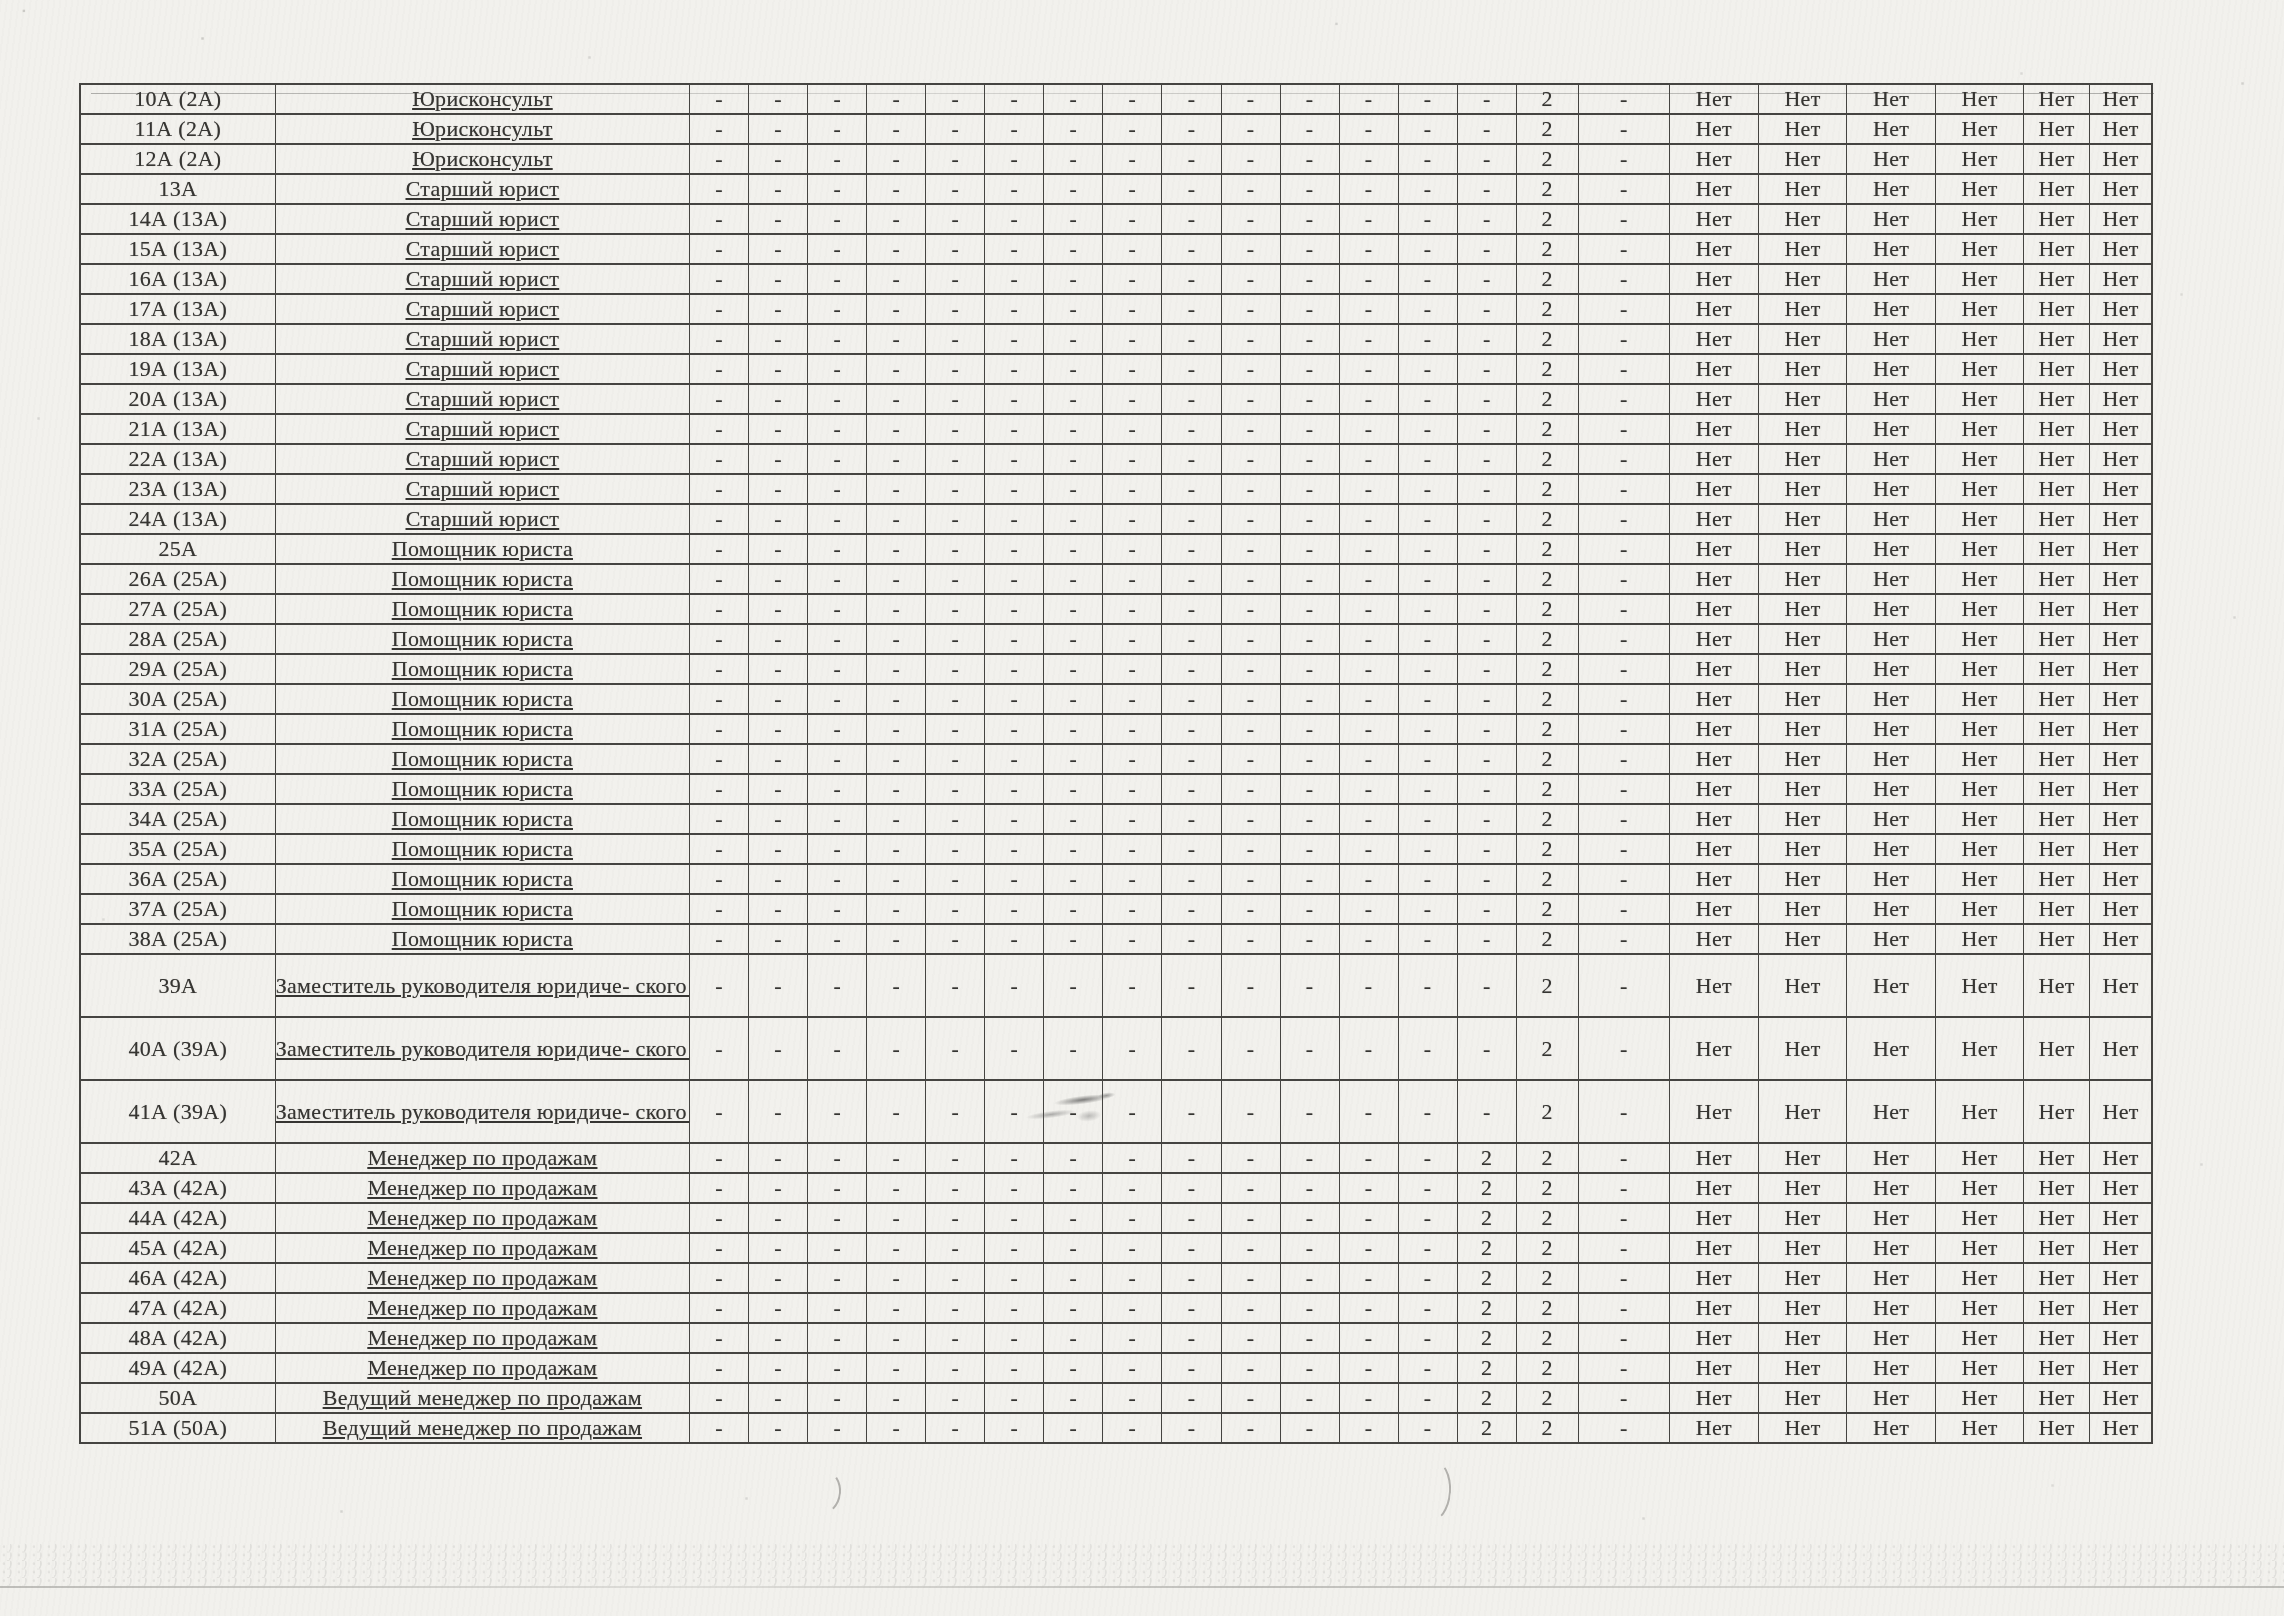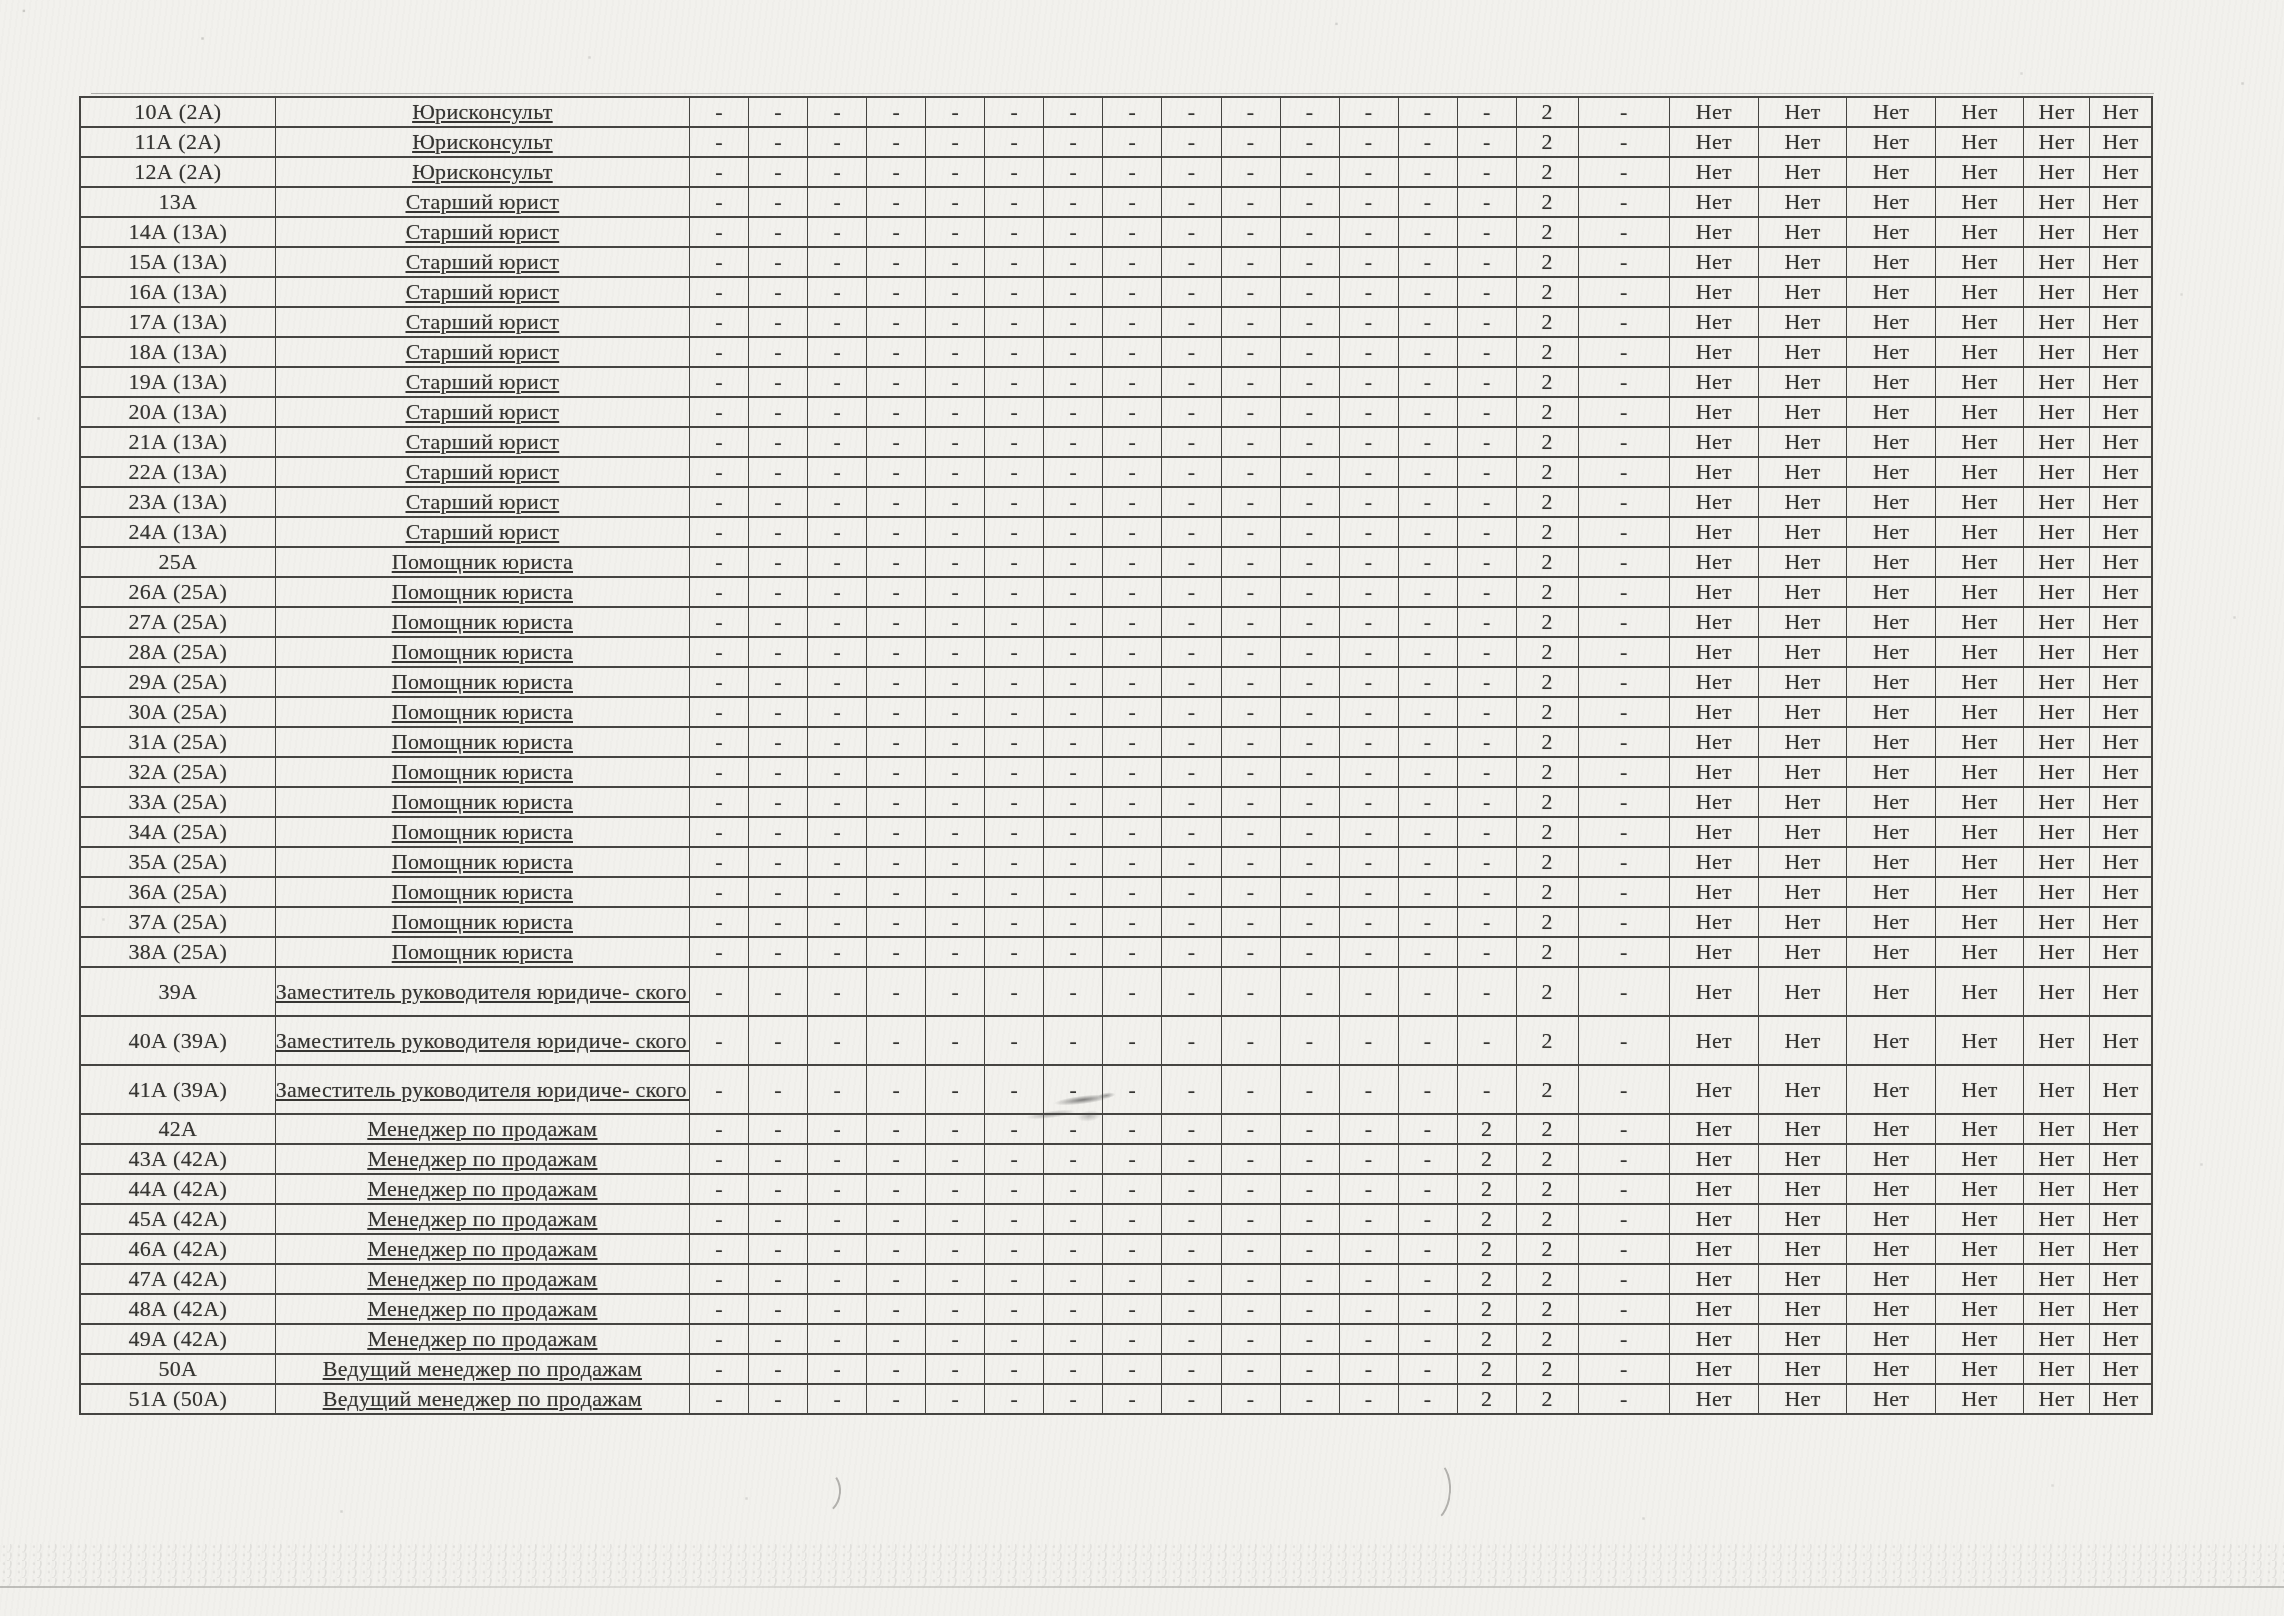--- a/index.html
+++ b/index.html
@@ -20,21 +20,21 @@
   .paper-texture{
     position:absolute;inset:0;
     background:
       repeating-linear-gradient(97deg, rgba(0,0,0,0.012) 0 2px, transparent 2px 5.9px),
       repeating-linear-gradient(13deg, rgba(255,255,255,0.02) 0 2.6px, transparent 2.6px 7.2px);
     pointer-events:none;
   }
 
   table.staff{
     position:absolute;
-    left:79px; top:96px;
+    left:79px; top:83px;
     border-collapse:collapse;
     table-layout:fixed;
     width:2074px;
     filter:blur(0.2px) contrast(0.97);
   }
   table.staff td{
     border:1.3px solid var(--line);
     border-top-width:2px;
     border-bottom-width:2px;
     padding:0;
@@ -43,21 +43,21 @@
     font-size:22px;
     line-height:1.08;
     letter-spacing:0.3px;
     color:var(--ink);
     text-shadow:0 0 0.7px rgba(52,51,48,0.55);
     overflow:hidden;
     white-space:nowrap;
   }
   table.staff{border:2px solid var(--line);}
   tr.row{height:30px;}
-  tr.row.tall{height:49px;}
+  tr.row.tall{height:63px;}
   td.c-title{white-space:pre-line;text-decoration:underline;}
   td.c-val{font-size:21px;}
 
   col.w-code{width:195px}
   col.w-title{width:414px}
   col.w-n{width:59px}
   col.w-two{width:62px}
   col.w-dash{width:91px}
   col.w-na{width:89px}
   col.w-nb{width:88px}

